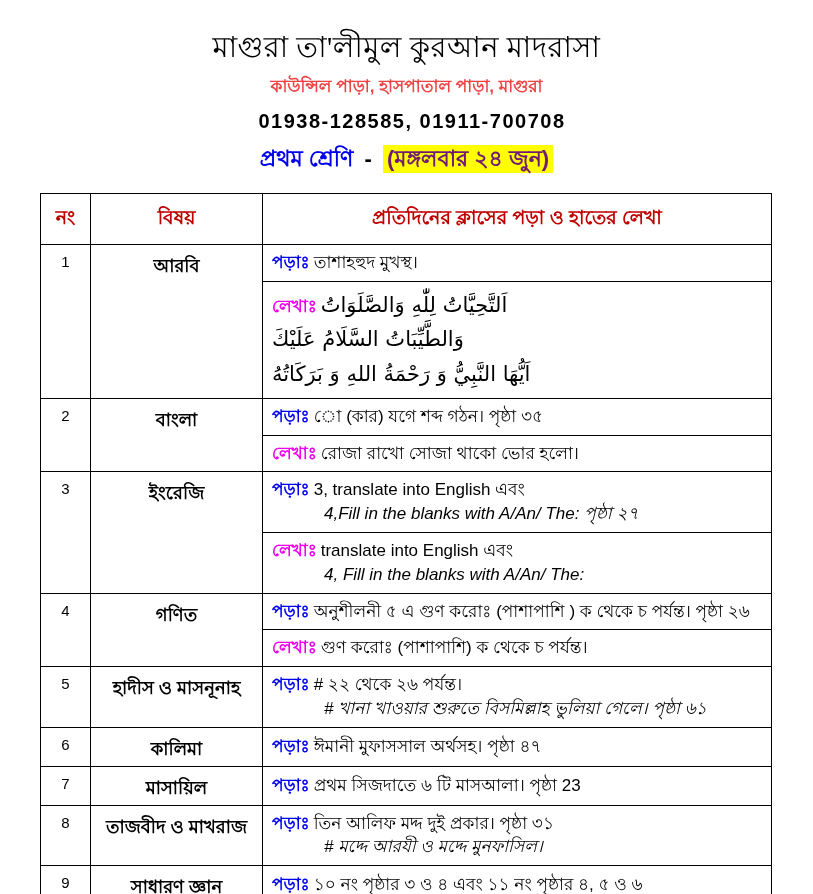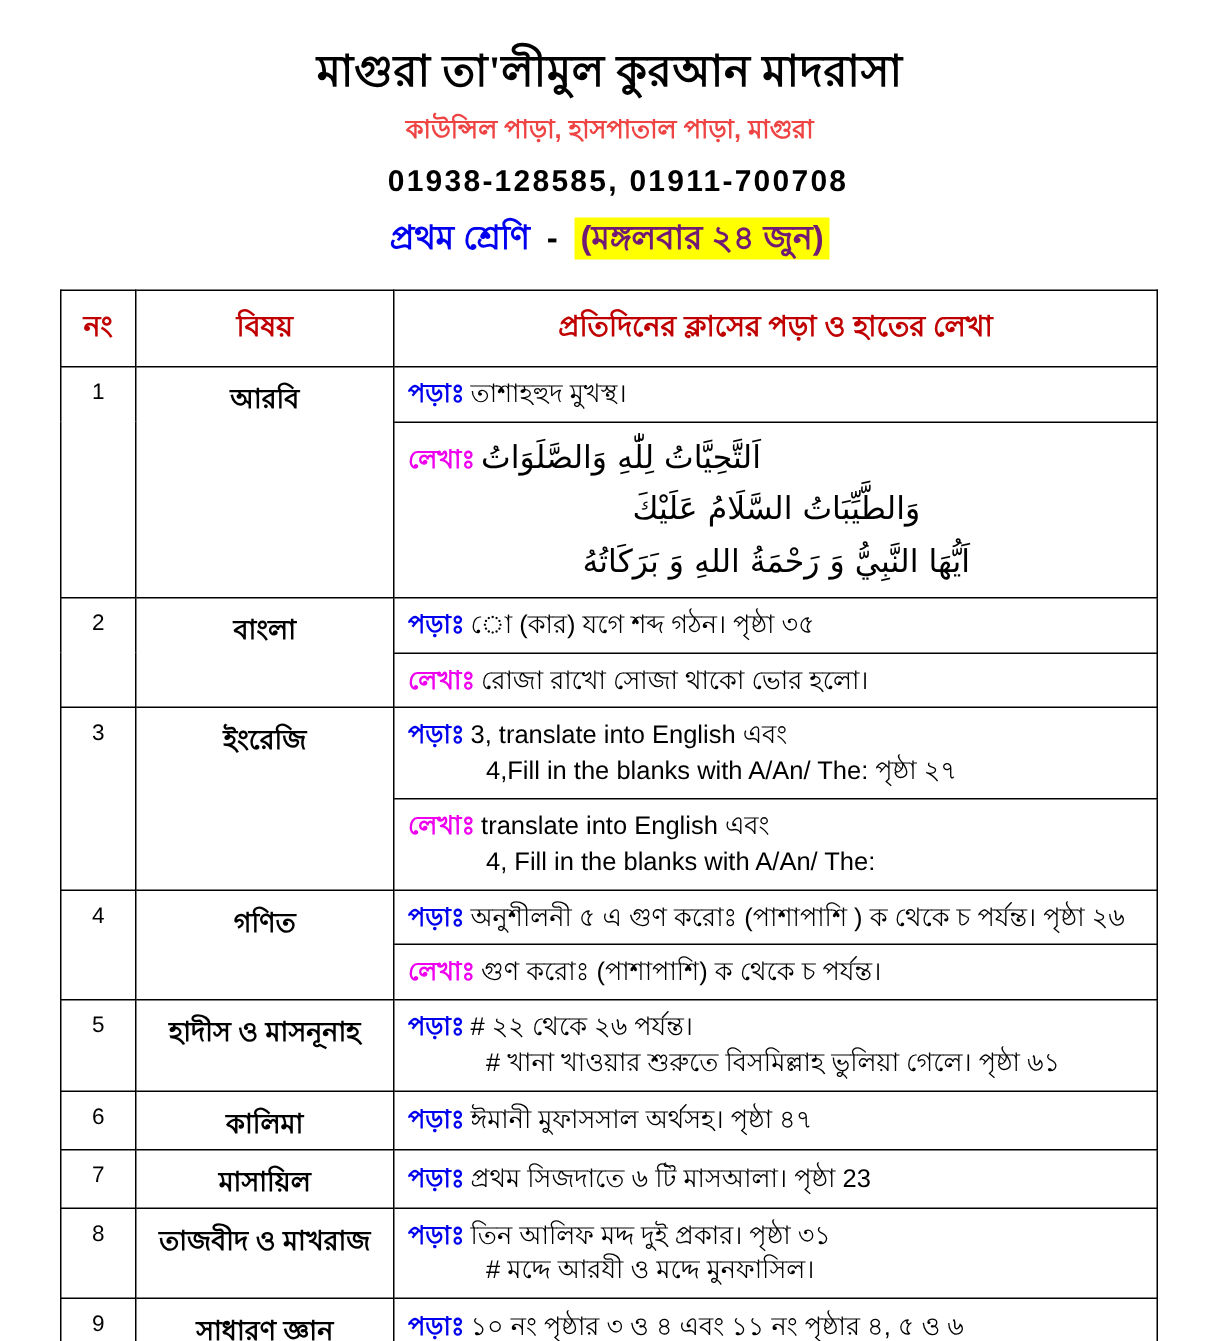--- a/index.html
+++ b/index.html
@@ -15,21 +15,21 @@
     width:813px;height:894px;
     font-family:"Liberation Sans","DejaVu Sans",sans-serif;
     color:#000;
     overflow:hidden;
   }
   .page{width:813px;height:894px;background:#fff;}
 
   
   .doc-header{text-align:center;padding-top:24px;}
   .doc-title{
-    font-size:29px;font-weight:bold;color:#000;
+    font-size:29px;font-weight:normal;color:#000;
     font-family:"Liberation Serif","DejaVu Serif",serif;
     letter-spacing:0.5px;
   }
   .doc-address{
     font-size:17px;font-weight:bold;color:#ef4444;
   }
   .doc-phone{
     margin-top:9px;font-size:20px;font-weight:bold;color:#000;
     letter-spacing:1.5px;
     padding-left:11px;
@@ -67,26 +67,26 @@
     font-size:18px;font-weight:bold;padding-top:7px;color:#000;
   }
   td.c-det{
     vertical-align:middle;
     font-size:17px;line-height:1.4;
     padding:6px 8px 6px 9px;color:#000;
   }
   .lbl{font-weight:bold;margin-right:4px;}
   .lbl.blue{color:var(--blue);}
   .lbl.mag{color:var(--magenta);}
-  .cont{margin-left:52px;}
+  .cont{margin-left:52px;font-style:italic;}
   .ar{
     font-size:21px;line-height:1.65;
     font-family:"DejaVu Sans",sans-serif;
   }
-  .arline{text-align:center;}
+  .arline{text-align:left;}
 </style>
 </head>
 <body>
 
 <div class="page">
 
   <div class="doc-header">
     <div class="doc-title">মাগুরা তা'লীমুল কুরআন মাদরাসা</div>
     <div class="doc-address">কাউন্সিল পাড়া, হাসপাতাল পাড়া, মাগুরা</div>
     <div class="doc-phone">01938-128585, 01911-700708</div>

